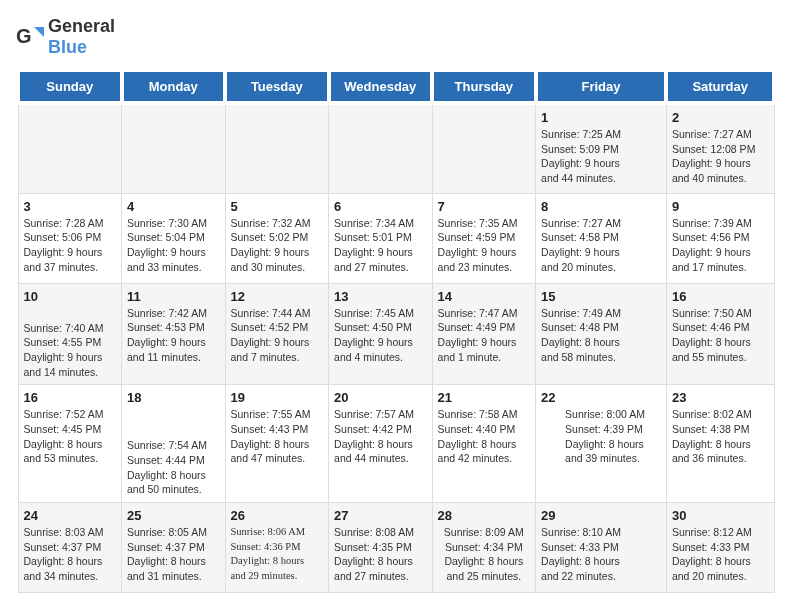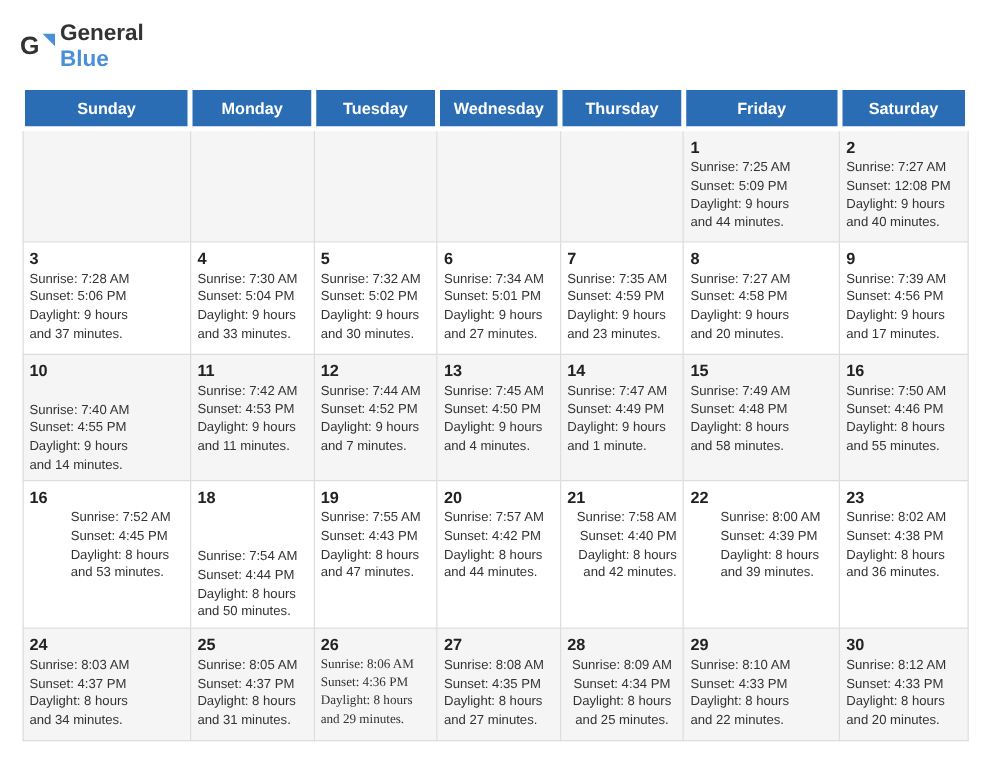--- a/index.html
+++ b/index.html
@@ -235,21 +235,21 @@
           <span class="day-num">16</span>
           <div class="day-info" style="white-space: pre-line;">Sunrise: 7:50 AM
 Sunset: 4:46 PM
 Daylight: 8 hours
 and 55 minutes.</div>
         </td>
       </tr>
       <tr>
         <td>
           <span class="day-num">16</span>
-          <div class="day-info" style="white-space: pre-line; margin-left: 33px;">Sunrise: 7:52 AM
+          <div class="day-info" style="white-space: pre-line;">Sunrise: 7:52 AM
 Sunset: 4:45 PM
 Daylight: 8 hours
 and 53 minutes.</div>
         </td>
         <td>
           <span class="day-num">18</span>
           <div class="day-info" style="white-space: pre-line; margin-top: 33px;">Sunrise: 7:54 AM
 Sunset: 4:44 PM
 Daylight: 8 hours
 and 50 minutes.</div>
@@ -263,21 +263,21 @@
         </td>
         <td>
           <span class="day-num">20</span>
           <div class="day-info" style="white-space: pre-line;">Sunrise: 7:57 AM
 Sunset: 4:42 PM
 Daylight: 8 hours
 and 44 minutes.</div>
         </td>
         <td>
           <span class="day-num">21</span>
-          <div class="day-info" style="white-space: pre-line; text-align: right;">Sunrise: 7:58 AM
+          <div class="day-info" style="white-space: pre-line;">Sunrise: 7:58 AM
 Sunset: 4:40 PM
 Daylight: 8 hours
 and 42 minutes.</div>
         </td>
         <td>
           <span class="day-num">22</span>
           <div class="day-info" style="white-space: pre-line; margin-left: 24px;">Sunrise: 8:00 AM
 Sunset: 4:39 PM
 Daylight: 8 hours
 and 39 minutes.</div>

